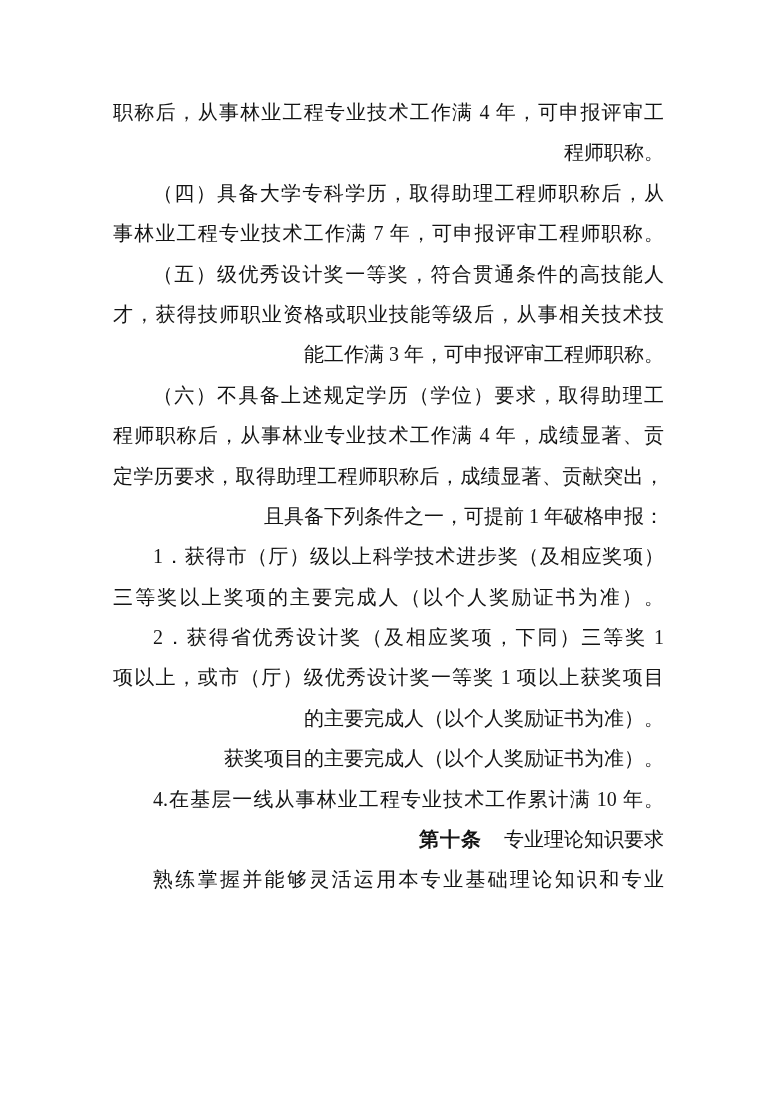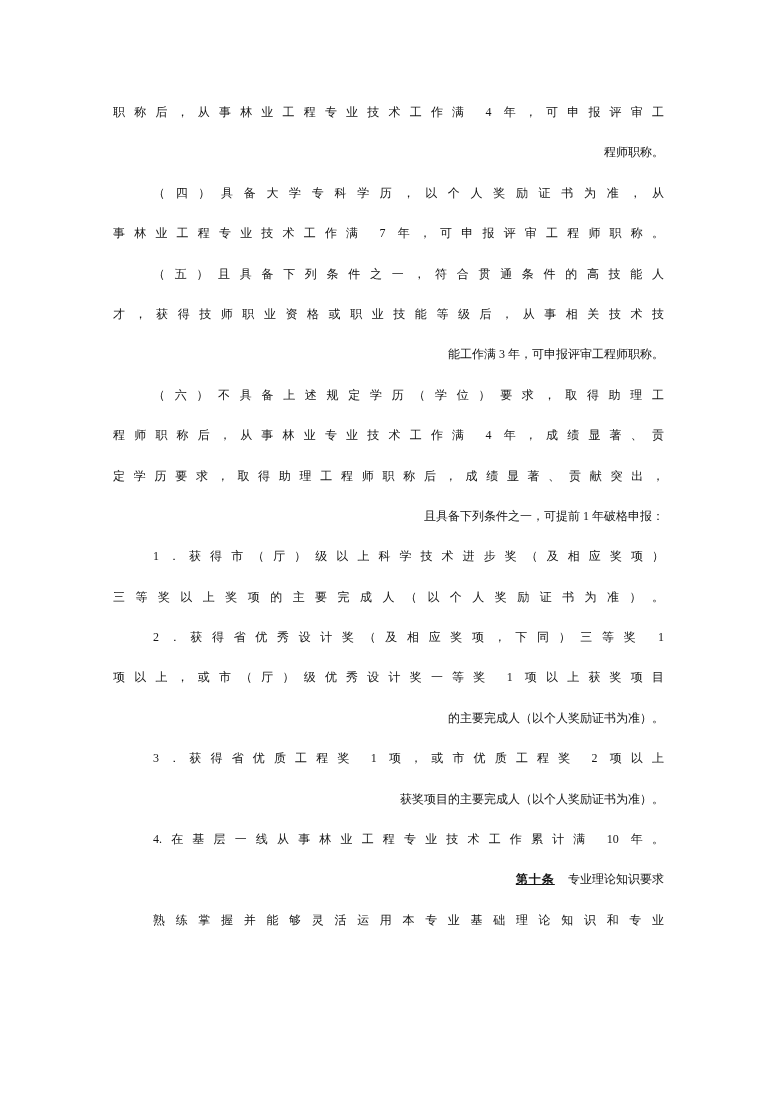--- a/index.html
+++ b/index.html
@@ -14,67 +14,65 @@
     background: #ffffff;
     overflow: hidden;
   }
   .text-column {
     position: absolute;
     left: 113px;
     top: 92px;
     width: 551px;
     color: #141414;
     font-family: "Liberation Serif", "DejaVu Serif", serif;
-    font-size: 12px;
+    font-size: 20px;
     line-height: 40.4px;
   }
   .line {
     width: 100%;
     height: 40.4px;
     text-align: right;
     box-sizing: border-box;
   }
   .line.fill {
     text-align: justify;
     text-align-last: justify;
   }
   .line.indent {
     padding-left: 40px;
   }
   .line.heading .num {
     font-weight: 700;
     font-family: "Liberation Sans", "DejaVu Sans", sans-serif;
     letter-spacing: 1px;
-    text-decoration: underline;
   }
   .line.heading .gap {
     display: inline-block;
     width: 1.1em;
   }
 </style>
 </head>
 <body>
 
 <div class="page">
   <div class="text-column">
       <div class="line fill">职称后，从事林业工程专业技术工作满 4 年，可申报评审工</div>
       <div class="line">程师职称。</div>
-      <div class="line indent fill">（四）具备大学专科学历，以个人奖励证书为准，从</div>
+      <div class="line indent fill">（四）具备大学专科学历，取得助理工程师职称后，从</div>
       <div class="line fill">事林业工程专业技术工作满 7 年，可申报评审工程师职称。</div>
-      <div class="line indent fill">（五）且具备下列条件之一，符合贯通条件的高技能人</div>
+      <div class="line indent fill">（五）级优秀设计奖一等奖，符合贯通条件的高技能人</div>
       <div class="line fill">才，获得技师职业资格或职业技能等级后，从事相关技术技</div>
       <div class="line">能工作满 3 年，可申报评审工程师职称。</div>
       <div class="line indent fill">（六）不具备上述规定学历（学位）要求，取得助理工</div>
       <div class="line fill">程师职称后，从事林业专业技术工作满 4 年，成绩显著、贡</div>
       <div class="line fill">定学历要求，取得助理工程师职称后，成绩显著、贡献突出，</div>
       <div class="line">且具备下列条件之一，可提前 1 年破格申报：</div>
       <div class="line indent fill">1．获得市（厅）级以上科学技术进步奖（及相应奖项）</div>
       <div class="line fill">三等奖以上奖项的主要完成人（以个人奖励证书为准）。</div>
       <div class="line indent fill">2．获得省优秀设计奖（及相应奖项，下同）三等奖 1</div>
       <div class="line fill">项以上，或市（厅）级优秀设计奖一等奖 1 项以上获奖项目</div>
       <div class="line">的主要完成人（以个人奖励证书为准）。</div>
-      <div class="line indent fill">3．获得省优质工程奖 1 项，或市优质工程奖 2 项以上</div>
       <div class="line">获奖项目的主要完成人（以个人奖励证书为准）。</div>
       <div class="line indent fill">4.在基层一线从事林业工程专业技术工作累计满 10 年。</div>
       <div class="line indent heading"><span class="num">第十条</span><span class="gap"></span><span class="title">专业理论知识要求</span></div>
       <div class="line indent fill">熟练掌握并能够灵活运用本专业基础理论知识和专业</div>
     </div>
 </div>
 
 </body></html>

